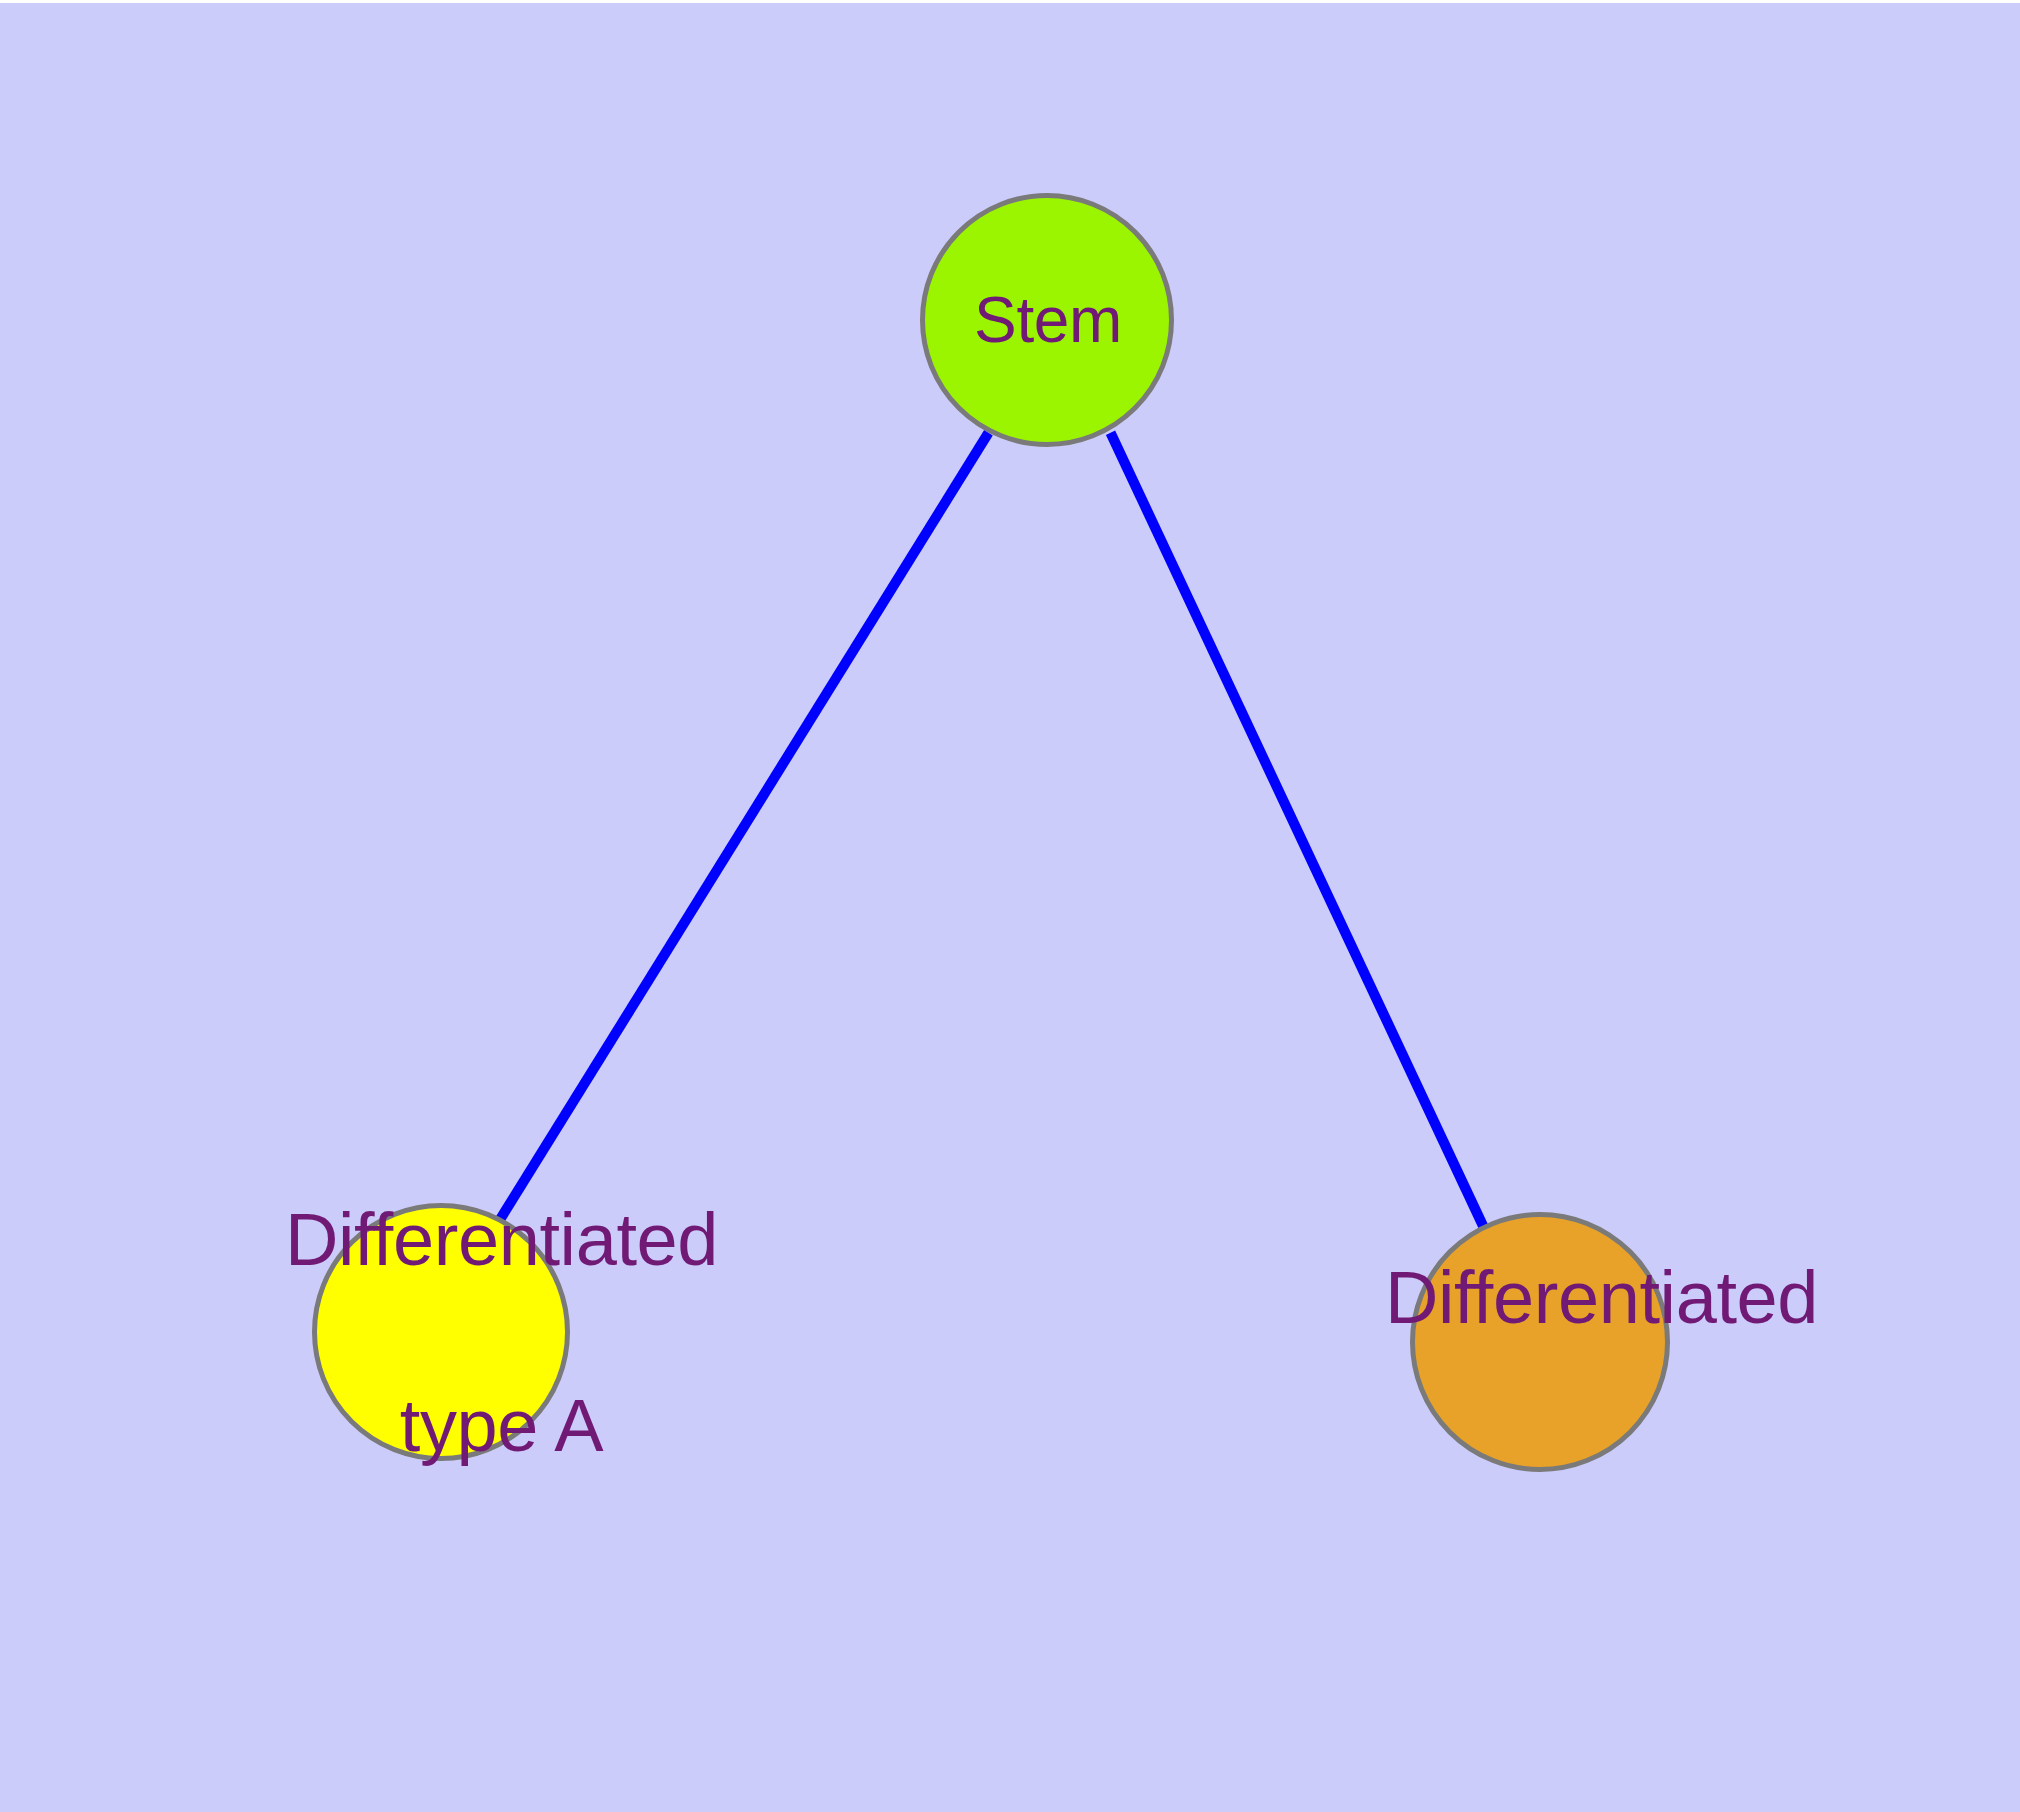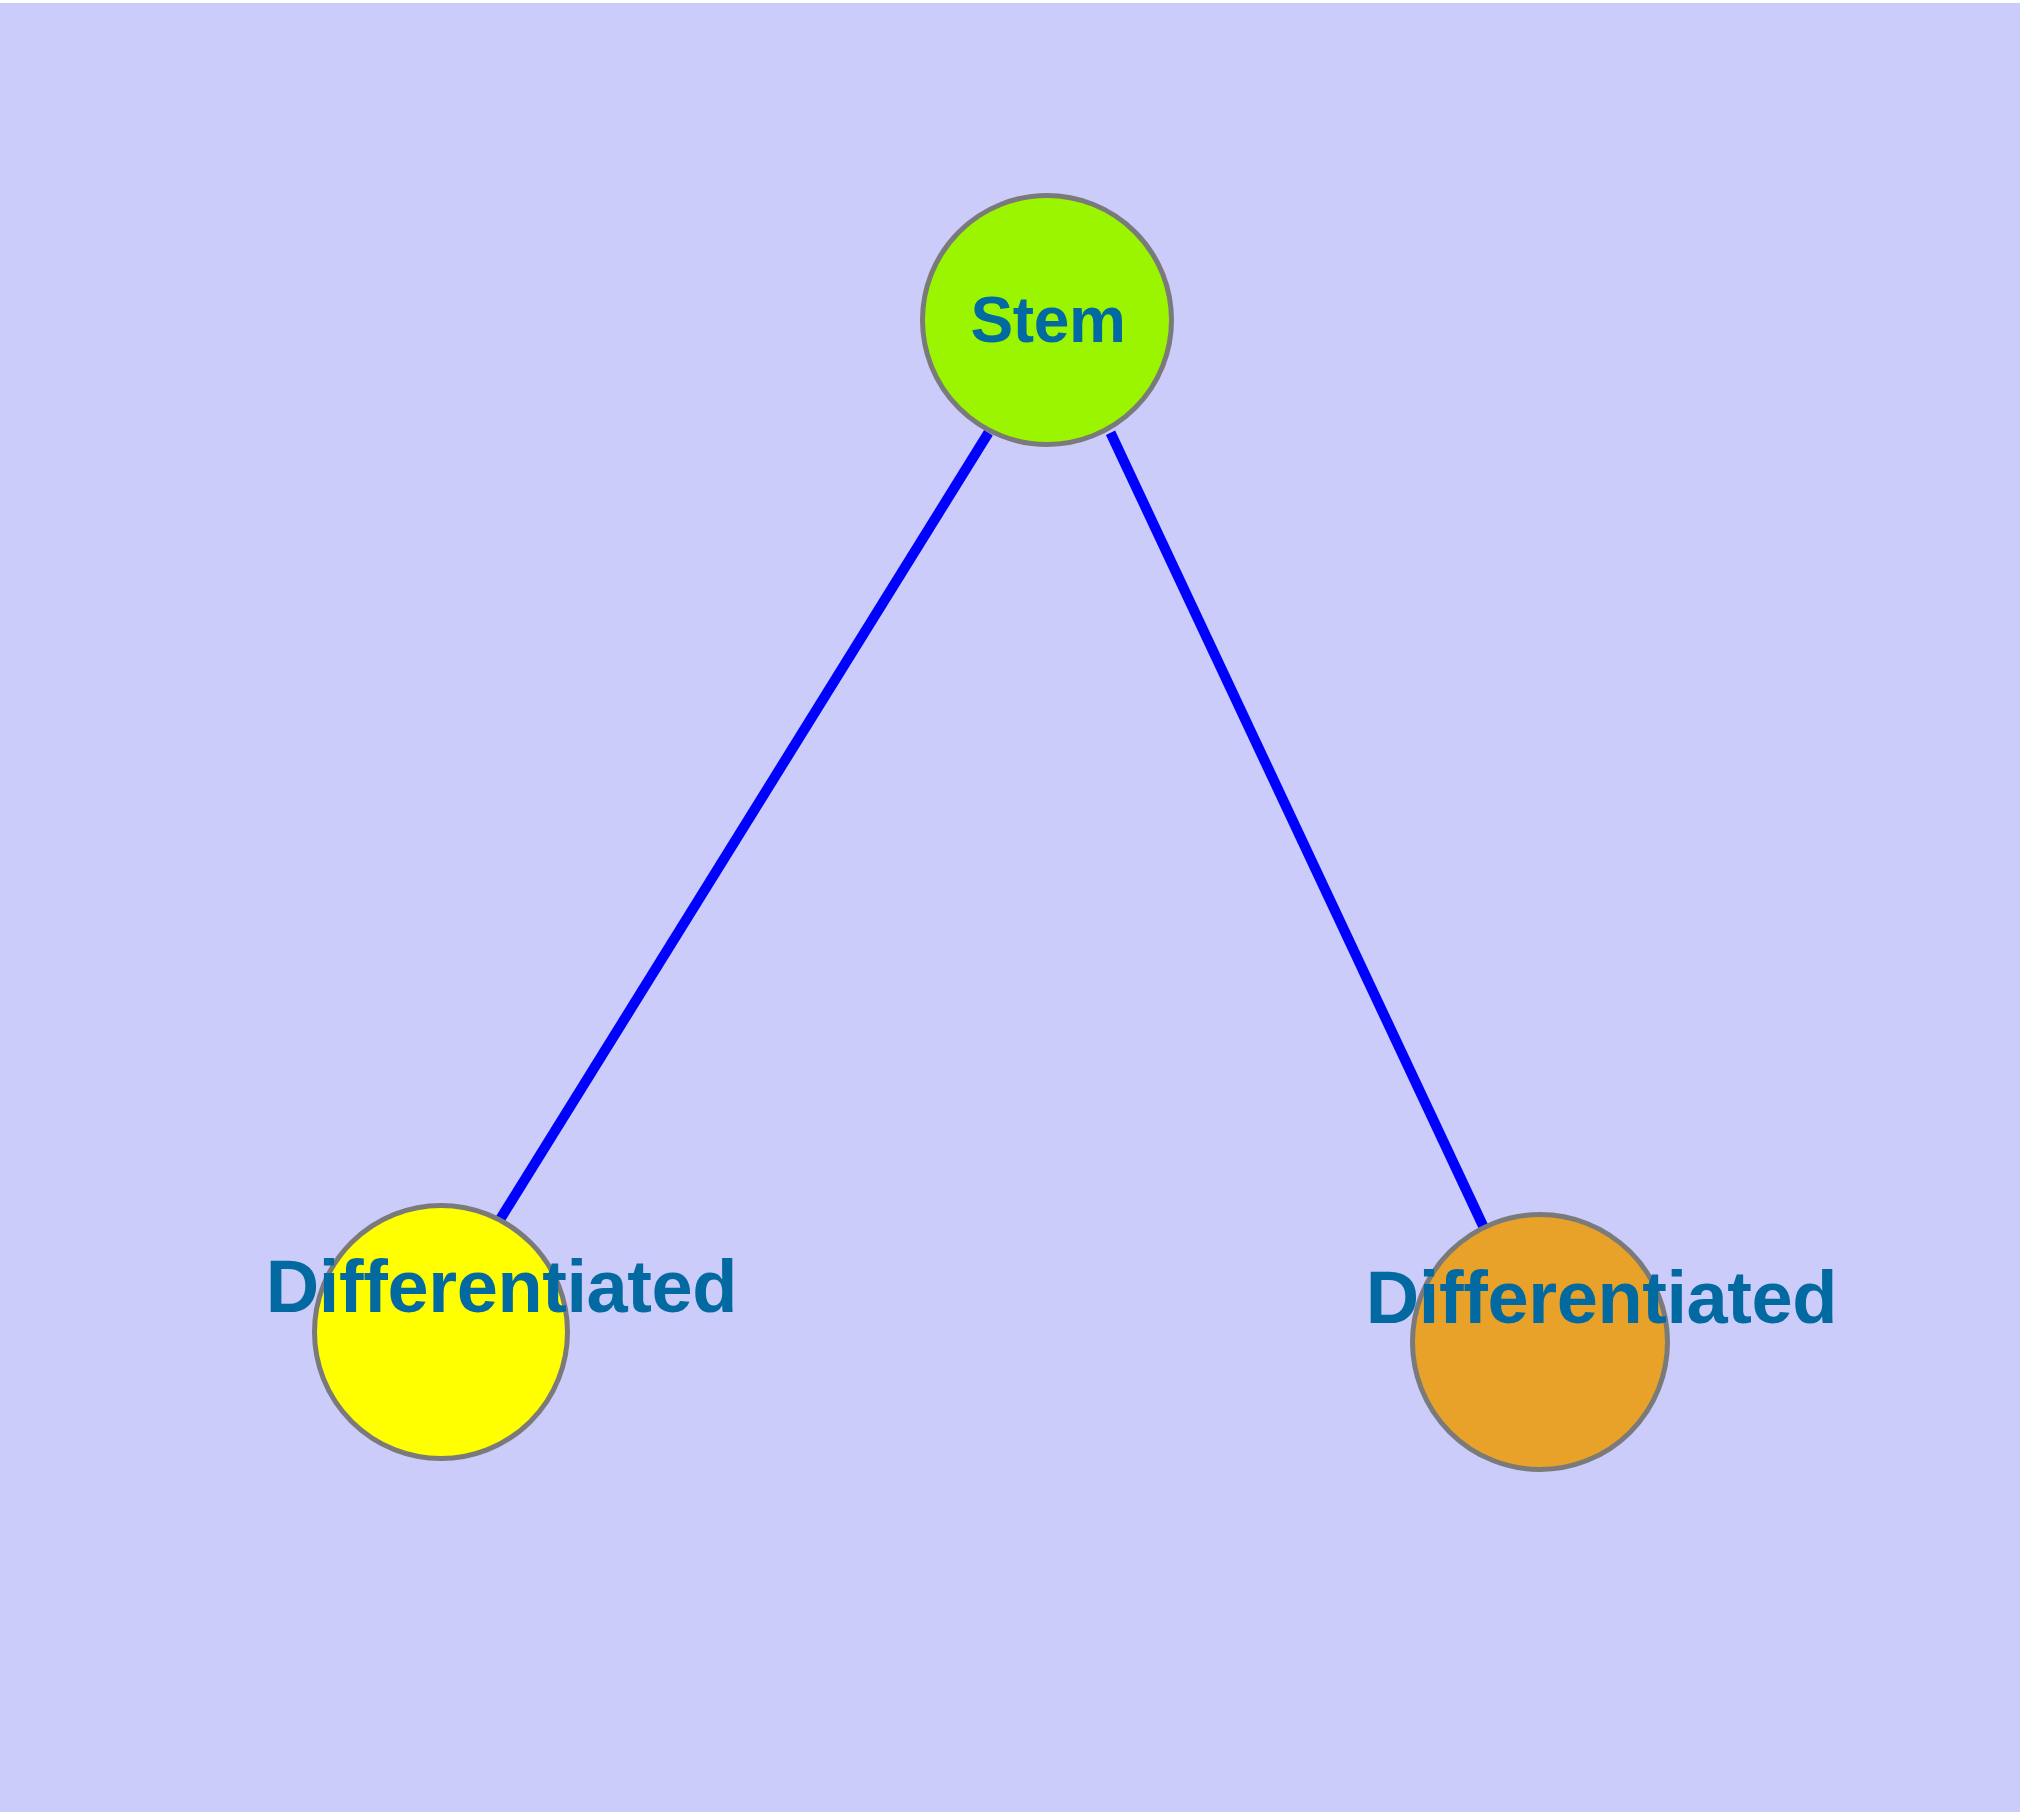--- a/index.html
+++ b/index.html
@@ -35,22 +35,22 @@
   .node {
     position: absolute;
     z-index: 2;
     border-radius: 50%;
     box-sizing: border-box;
     border: 5.1px solid #7a7a7a;
   }
   .node-label {
     position: absolute;
     z-index: 3;
-    color: #0369a1;
-    font-weight: bold;
+    color: #701a75;
+    font-weight: normal;
     text-align: center;
     white-space: pre;
     line-height: 1.26;
     letter-spacing: -0.4px;
     pointer-events: none;
     transform: translate(-50%, -50%);
   }
 </style>
 </head>
 <body>
@@ -67,20 +67,21 @@
     <div class="node" style="left:920px; top:190px; width:254px; height:254px; background:#9bf500;"></div>
 
     <div class="node" style="left:312px; top:1200px; width:258px; height:258px; background:#ffff00;"></div>
 
     <div class="node" style="left:1410px; top:1209px; width:260px; height:260px; background:#e8a229;"></div>
 
     <div class="node-label" style="left:1048px; top:317px; font-size:64px;">Stem</div>
 
     <div class="node-label" style="left:441px; top:1329px; font-size:74px;">
       <span>Differentiated</span><br>
+      <span>type A</span>
     </div>
 
     <div class="node-label" style="left:1541px; top:1340px; font-size:74px;">
       <span>Differentiated</span><br>
     </div>
 
   </div>
 </div>
 
 

